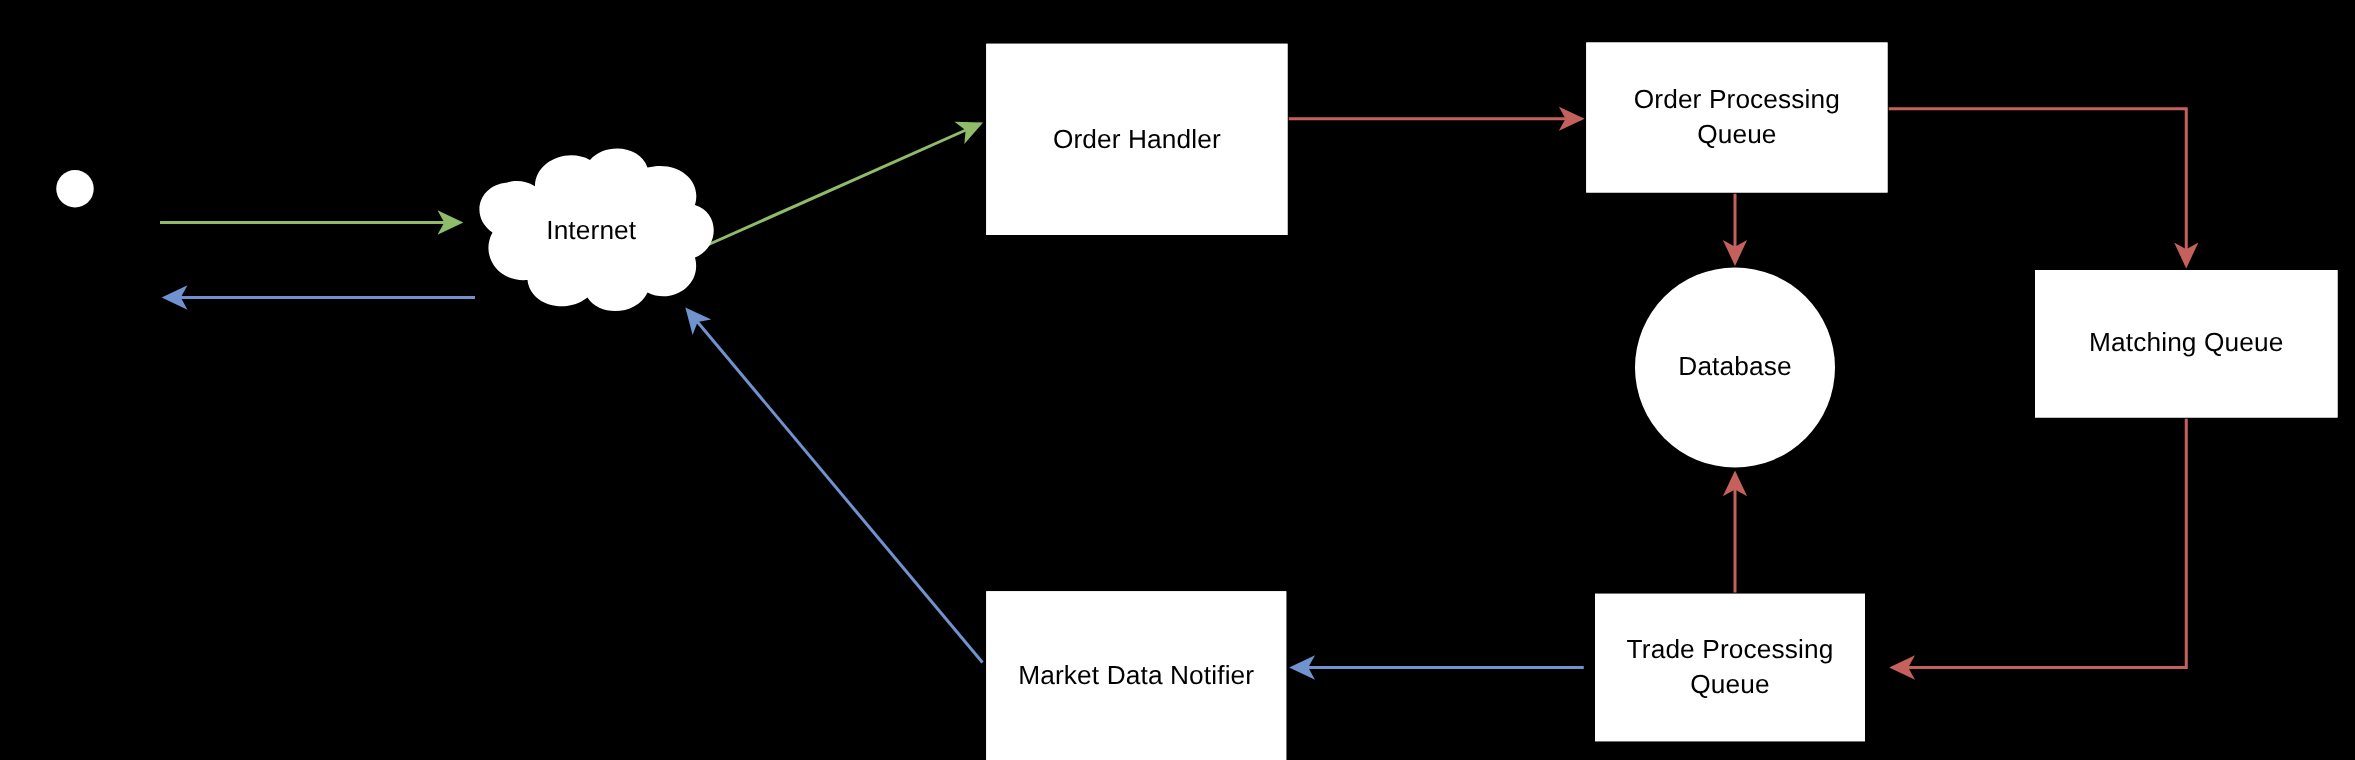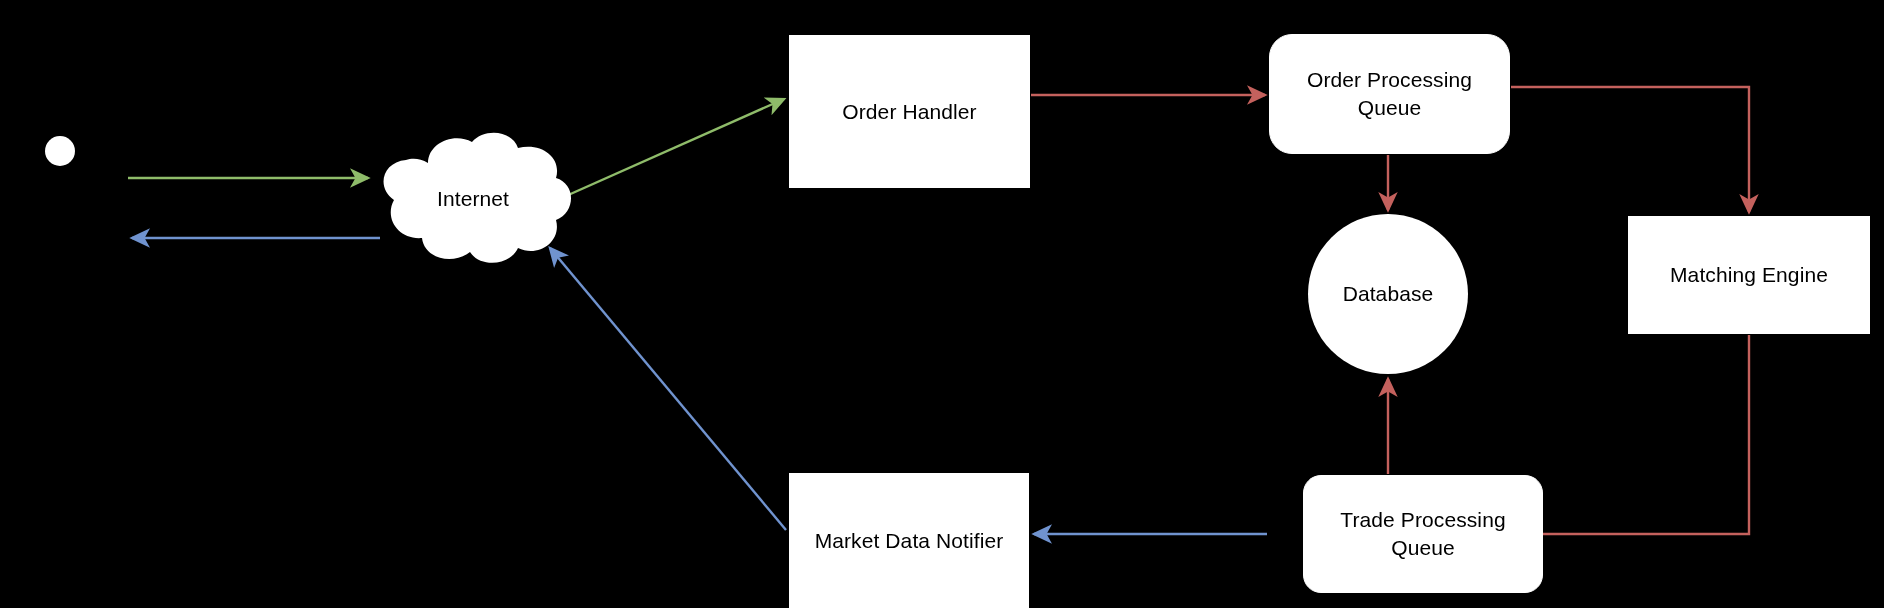--- a/index.html
+++ b/index.html
@@ -106,50 +106,50 @@
 
     <line x1="1388" y1="474" x2="1388" y2="379" stroke="#c4615d" stroke-width="2.4" marker-end="url(#arrow-red)"></line>
 
     <line x1="1267" y1="534" x2="1034" y2="534" stroke="#7093cf" stroke-width="2.4" marker-end="url(#arrow-blue)"></line>
 
     <line x1="786" y1="530" x2="550" y2="248" stroke="#7093cf" stroke-width="2.4" marker-end="url(#arrow-blue)"></line>
   </svg>
 
   <div class="node dot" style="left:45px; top:136px; width:30px; height:30px;"></div>
 
-  <div class="node cloud" style="left:366px; top:130px; width:214px; height:137px;">
+  <div class="node cloud" style="left:366px; top:116px; width:214px; height:137px;">
     <svg class="cloud-shape" viewBox="0 0 214 137" preserveAspectRatio="none" xmlns="http://www.w3.org/2000/svg">
       <path d="M62,33 C62,13 88,2 106,12 C118,-2 146,0 152,18
                C176,12 196,28 190,48 C210,54 210,82 190,90
                C196,112 172,128 152,118 C144,136 114,138 104,122
                C86,136 58,128 56,108 C32,110 18,88 28,70
                C10,58 16,32 40,30 C46,28 54,28 62,33 Z" fill="#ffffff"></path>
     </svg>
     <span class="cloud-label">Internet</span>
   </div>
 
   <div class="node box" style="left:789px; top:35px; width:241px; height:153px;">
     <span class="node-label">Order Handler</span>
   </div>
 
-  <div class="node box" style="left:1269px; top:34px; width:241px; height:120px;border-radius:23px;">
+  <div class="node box" style="left:1269px; top:34px; width:241px; height:120px;">
     <span class="node-label">Order Processing
 Queue</span>
   </div>
 
   <div class="node box" style="left:1628px; top:216px; width:242px; height:118px;">
-    <span class="node-label">Matching Engine</span>
+    <span class="node-label">Matching Queue</span>
   </div>
 
   <div class="node ellipse" style="left:1308px; top:214px; width:160px; height:160px;">
     <span class="node-label">Database</span>
   </div>
 
   <div class="node box" style="left:789px; top:473px; width:240px; height:136px;">
     <span class="node-label">Market Data Notifier</span>
   </div>
 
-  <div class="node box" style="left:1303px; top:475px; width:240px; height:118px;border-radius:18px;">
+  <div class="node box" style="left:1276px; top:475px; width:216px; height:118px;">
     <span class="node-label">Trade Processing
 Queue</span>
   </div>
 
 </div>
 
 </body></html>

